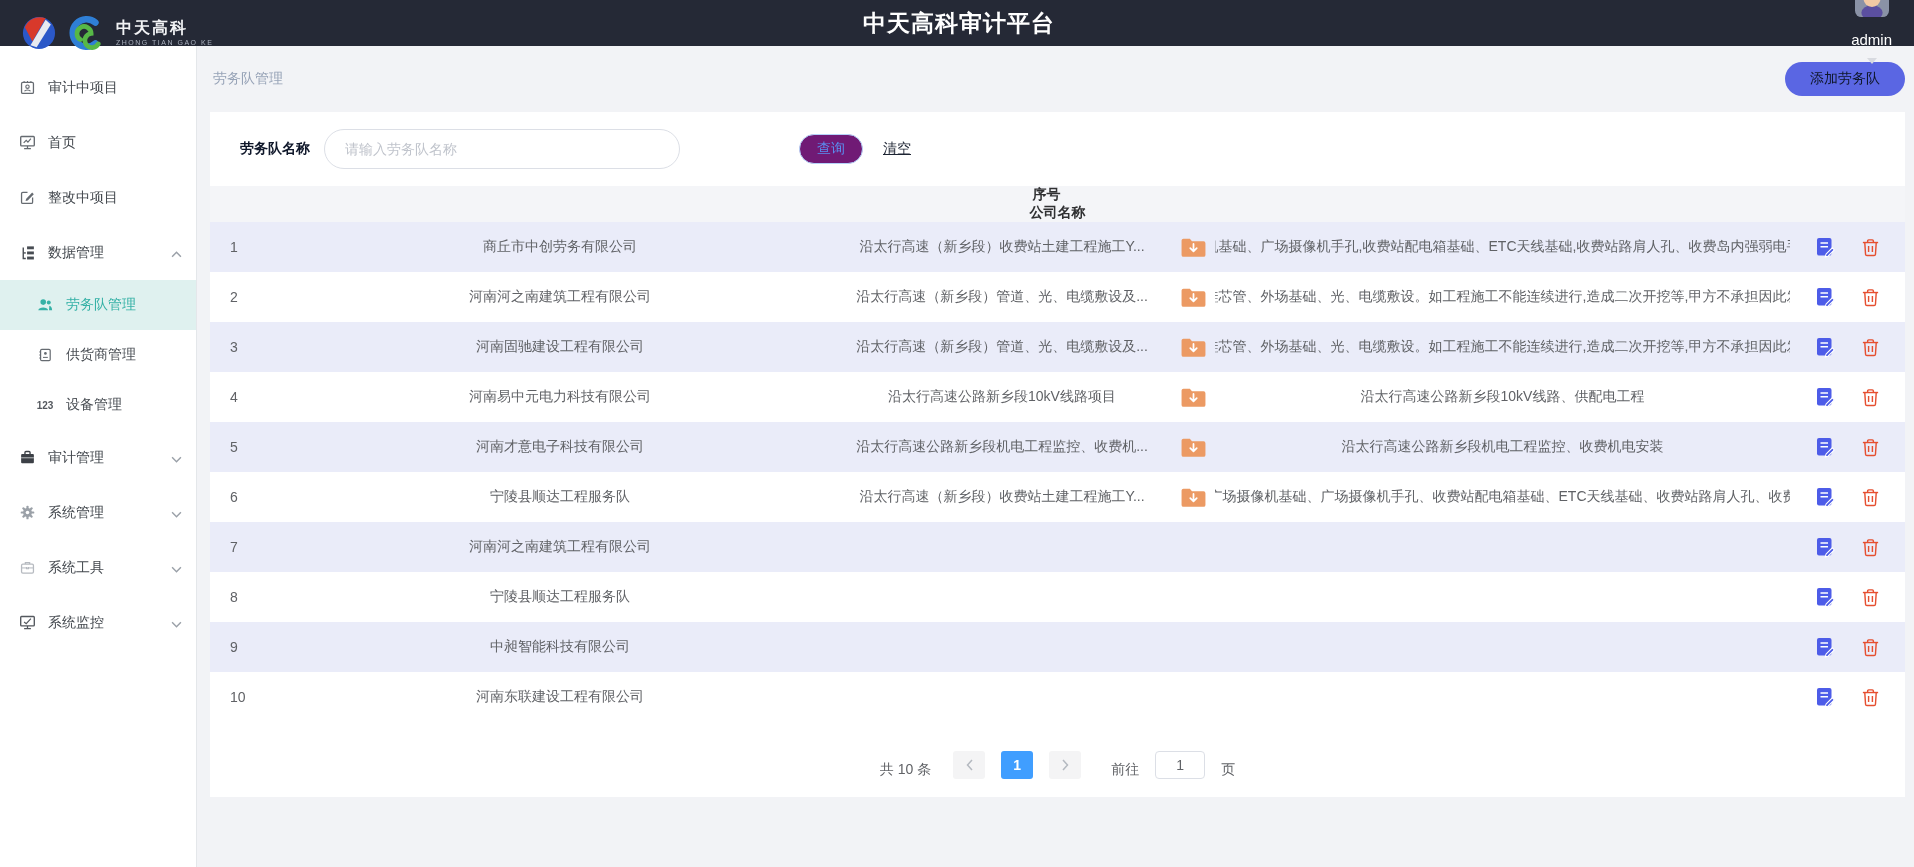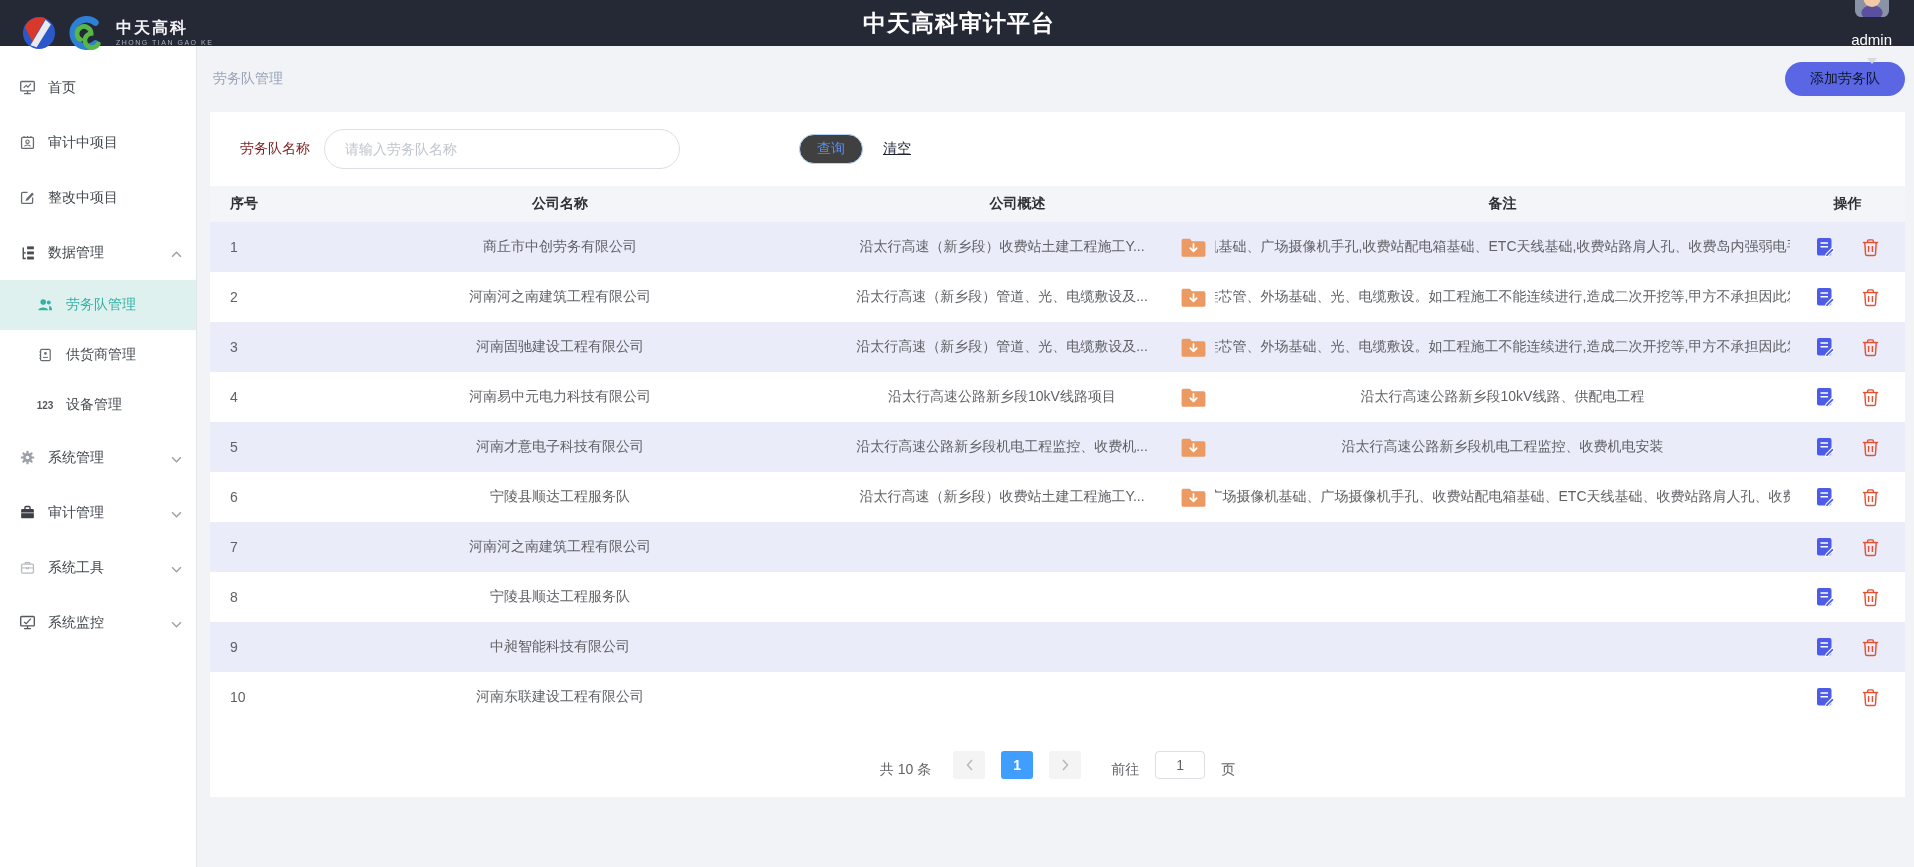--- a/index.html
+++ b/index.html
@@ -39,32 +39,32 @@
   
   .topbar { height:66px; display:flex; align-items:center; padding:0 9px 0 16px; }
   .breadcrumb { color:#97a3b7; font-size:14px; }
   .add-btn { margin-left:auto; background:#5a66e3; color:#0f172a; border:none; cursor:pointer;
     font-size:14px; height:34px; padding:0 25px; border-radius:17px; font-family:inherit; }
 
   
   .card { background:#fff; margin:0 9px 0 13px; height:685px; display:flex; flex-direction:column; }
 
   .search-row { height:74px; display:flex; align-items:center; padding:0 30px; }
-  .search-label { font-size:14px; color:#7f1d1d; font-weight:400; margin-right:14px;text-align:right; }
+  .search-label { font-size:14px; color:#0f172a; font-weight:700; margin-right:14px;text-align:right; }
   .search-input { width:356px; height:40px; border:1px solid #dcdfe6; border-radius:20px;
     padding:0 20px; font-size:14px; color:#3b82f6; outline:none; font-family:inherit; }
   .search-input::placeholder { color:#c0c4cc; }
   .query-btn { margin-left:119px; height:30px; padding:0 17px; border-radius:15px;
-    background:#404040; border:1px solid #b5d3fa; color:#5a8ff0; font-size:14px; cursor:pointer; font-family:inherit; }
+    background:#701a75; border:1px solid #b5d3fa; color:#5a8ff0; font-size:14px; cursor:pointer; font-family:inherit; }
   .clear-btn { margin-left:20px; font-size:14px; color:#1d2433; text-decoration:underline;
     background:none; border:none; cursor:pointer; font-family:Liberation Sans, sans-serif; }
 
   
   .thead { height:36px; display:flex; align-items:center; background:#f4f5f8;
-    font-size:14px; font-weight:700; color:#303133; }
+    font-size:14px; font-weight:700; color:#303133;flex-direction:column; }
   .trow { height:50px; display:flex; align-items:center; font-size:14px; color:#606266; }
   .trow.odd { background:#eaecf9; }
   .col-idx { width:90px; padding-left:20px; flex:none; }
   .col-company { width:520px; text-align:center; flex:none; overflow:hidden; white-space:nowrap; }
   .col-overview { width:395px; flex:none; display:flex; align-items:center; padding:0 8px; }
   .col-overview .otext { flex:1; min-width:0; text-align:center; overflow:hidden; white-space:nowrap; }
   .col-overview .ficon { flex:none; margin-left:4px; cursor:pointer; display:flex; }
   .col-remark { flex:1; min-width:0; display:flex; justify-content:center; overflow:hidden; padding:0 6px; }
   .col-remark span { white-space:nowrap; flex:none; }
   .col-ops { width:115px; flex:none; display:flex; align-items:center; justify-content:center; gap:24px; }
@@ -123,38 +123,38 @@
   </div>
 </div>
 
 <div class="body-wrap">
 
   <div class="sidebar">
 
     <div class="side-item">
       <span class="mi">
         <svg width="17" height="17" viewBox="0 0 20 20">
-            <rect x="2" y="3" width="16" height="11" rx="1" fill="none" stroke="#666b71" stroke-width="1.6"></rect>
-            <path d="M5.5 10.5l3-3 2 2 3.5-4" stroke="#666b71" fill="none" stroke-width="1.4"></path>
-            <path d="M10 14v3M6 17.2h8" stroke="#666b71" stroke-width="1.5"></path>
-          </svg>
-      </span>
-      <span class="lbl">首页</span>
-    </div>
-
-    <div class="side-item">
-      <span class="mi">
-        <svg width="17" height="17" viewBox="0 0 20 20">
             <rect x="3" y="4" width="14" height="13" rx="1.5" stroke="#666b71" fill="none" stroke-width="1.5"></rect>
             <circle cx="10" cy="9" r="2" stroke="#666b71" fill="none" stroke-width="1.3"></circle>
             <path d="M6.5 14.5c.8-2 6.2-2 7 0" stroke="#666b71" fill="none" stroke-width="1.3"></path>
             <path d="M6 2.3v2M10 2.3v2M14 2.3v2" stroke="#666b71" stroke-width="1.2"></path>
           </svg>
       </span>
       <span class="lbl">审计中项目</span>
+    </div>
+
+    <div class="side-item">
+      <span class="mi">
+        <svg width="17" height="17" viewBox="0 0 20 20">
+            <rect x="2" y="3" width="16" height="11" rx="1" fill="none" stroke="#666b71" stroke-width="1.6"></rect>
+            <path d="M5.5 10.5l3-3 2 2 3.5-4" stroke="#666b71" fill="none" stroke-width="1.4"></path>
+            <path d="M10 14v3M6 17.2h8" stroke="#666b71" stroke-width="1.5"></path>
+          </svg>
+      </span>
+      <span class="lbl">首页</span>
     </div>
 
     <div class="side-item">
       <span class="mi">
         <svg width="17" height="17" viewBox="0 0 20 20">
             <path d="M16 10v5.5A1.5 1.5 0 0 1 14.5 17h-10A1.5 1.5 0 0 1 3 15.5v-10A1.5 1.5 0 0 1 4.5 4H10" stroke="#666b71" fill="none" stroke-width="1.5"></path>
             <path d="M8.5 11.5L15.5 4.2l1.9 1.9-7.1 7.3-2.6.7z" fill="#666b71"></path>
           </svg>
       </span>
       <span class="lbl">整改中项目</span>
@@ -200,52 +200,52 @@
           </svg>
       </span>
       <span class="lbl">供货商管理</span>
     </div>
 
     <div class="side-item sub">
       <span class="mi">
         <span class="num-icon">123</span>
       </span>
       <span class="lbl">设备管理</span>
+    </div>
+
+    <div class="side-item">
+      <span class="mi">
+        <svg width="17" height="17" viewBox="0 0 20 20">
+            <path d="M7 6V4.2A1.2 1.2 0 0 1 8.2 3h3.6A1.2 1.2 0 0 1 13 4.2V6" stroke="#3c4046" fill="none" stroke-width="1.6"></path>
+            <rect x="2.5" y="6" width="15" height="10.8" rx="1.2" fill="#3c4046"></rect>
+            <rect x="2.5" y="9.8" width="15" height="1.1" fill="#fff" opacity="0.7"></rect>
+          </svg>
+      </span>
+      <span class="lbl">审计管理</span>
+      <span class="chev">
+        <svg width="11" height="7" viewBox="0 0 10 6">
+            <path d="M1 1l4 4 4-4" stroke="#9aa0a8" fill="none" stroke-width="1.3"></path>
+          </svg>
+      </span>
     </div>
 
     <div class="side-item">
       <span class="mi">
         <svg width="17" height="17" viewBox="0 0 20 20">
             <g fill="#9ba1a8">
               <rect x="8.7" y="2" width="2.6" height="16" rx="1"></rect>
               <rect x="8.7" y="2" width="2.6" height="16" rx="1" transform="rotate(45 10 10)"></rect>
               <rect x="8.7" y="2" width="2.6" height="16" rx="1" transform="rotate(90 10 10)"></rect>
               <rect x="8.7" y="2" width="2.6" height="16" rx="1" transform="rotate(135 10 10)"></rect>
               <circle cx="10" cy="10" r="5.2"></circle>
             </g>
             <circle cx="10" cy="10" r="2.1" fill="#fff"></circle>
           </svg>
       </span>
       <span class="lbl">系统管理</span>
-      <span class="chev">
-        <svg width="11" height="7" viewBox="0 0 10 6">
-            <path d="M1 1l4 4 4-4" stroke="#9aa0a8" fill="none" stroke-width="1.3"></path>
-          </svg>
-      </span>
-    </div>
-
-    <div class="side-item">
-      <span class="mi">
-        <svg width="17" height="17" viewBox="0 0 20 20">
-            <path d="M7 6V4.2A1.2 1.2 0 0 1 8.2 3h3.6A1.2 1.2 0 0 1 13 4.2V6" stroke="#3c4046" fill="none" stroke-width="1.6"></path>
-            <rect x="2.5" y="6" width="15" height="10.8" rx="1.2" fill="#3c4046"></rect>
-            <rect x="2.5" y="9.8" width="15" height="1.1" fill="#fff" opacity="0.7"></rect>
-          </svg>
-      </span>
-      <span class="lbl">审计管理</span>
       <span class="chev">
         <svg width="11" height="7" viewBox="0 0 10 6">
             <path d="M1 1l4 4 4-4" stroke="#9aa0a8" fill="none" stroke-width="1.3"></path>
           </svg>
       </span>
     </div>
 
     <div class="side-item">
       <span class="mi">
         <svg width="17" height="17" viewBox="0 0 20 20">

